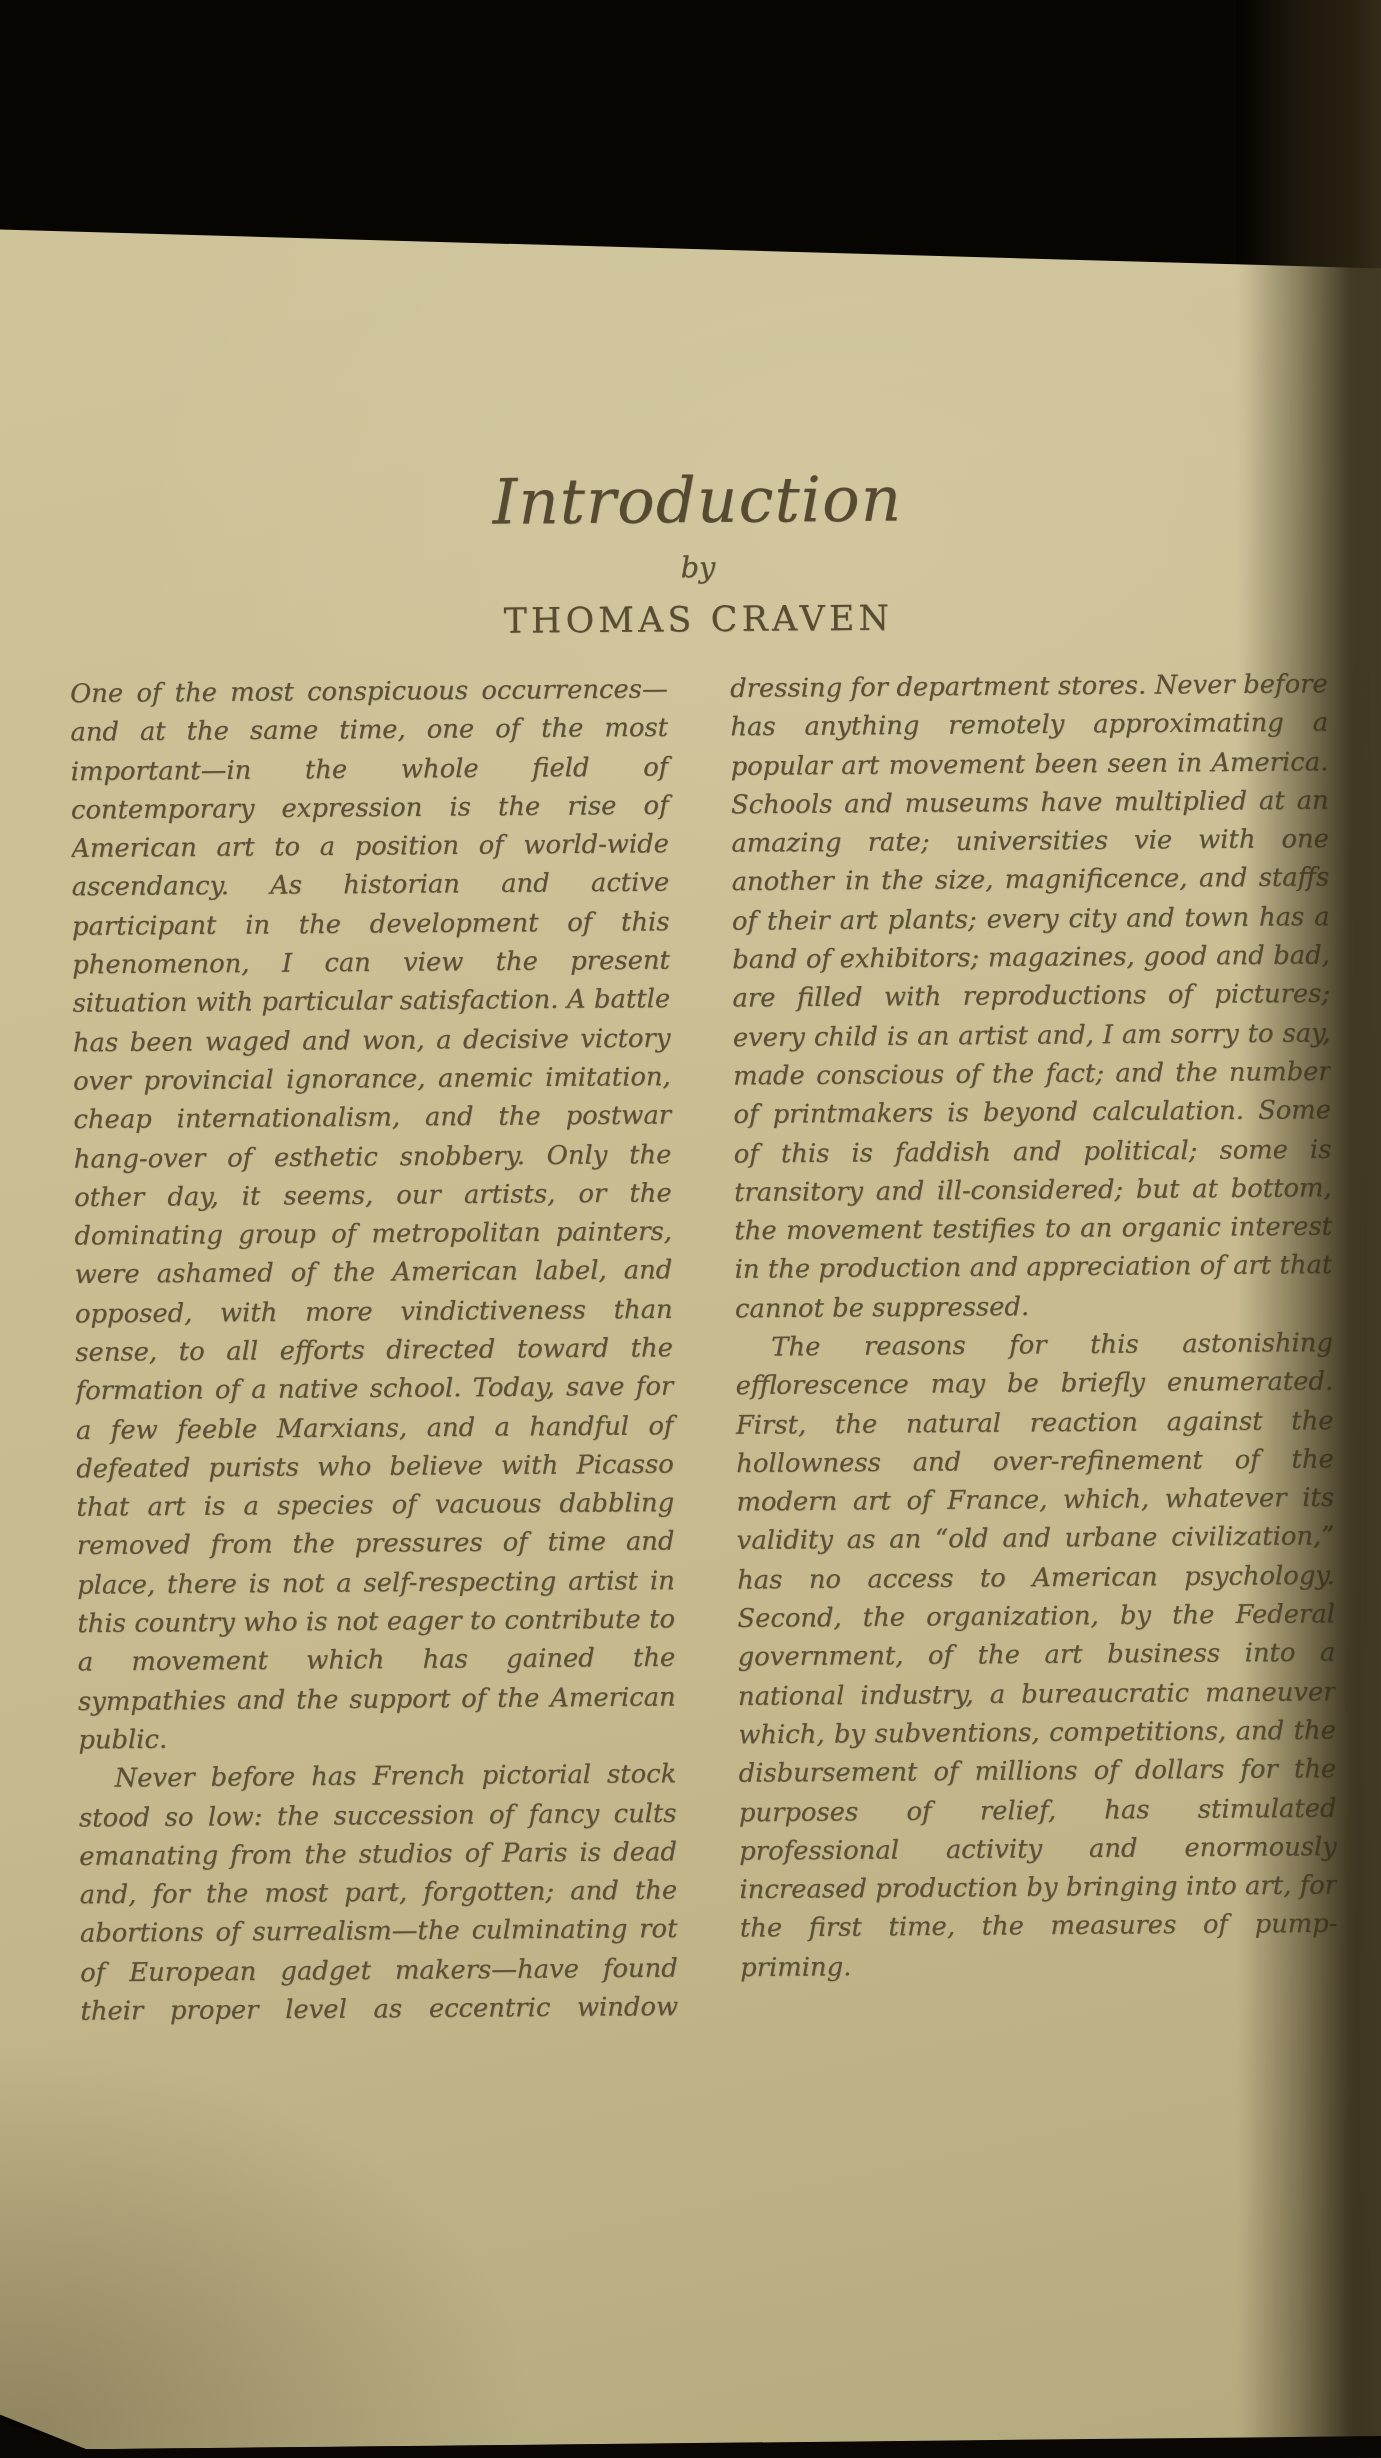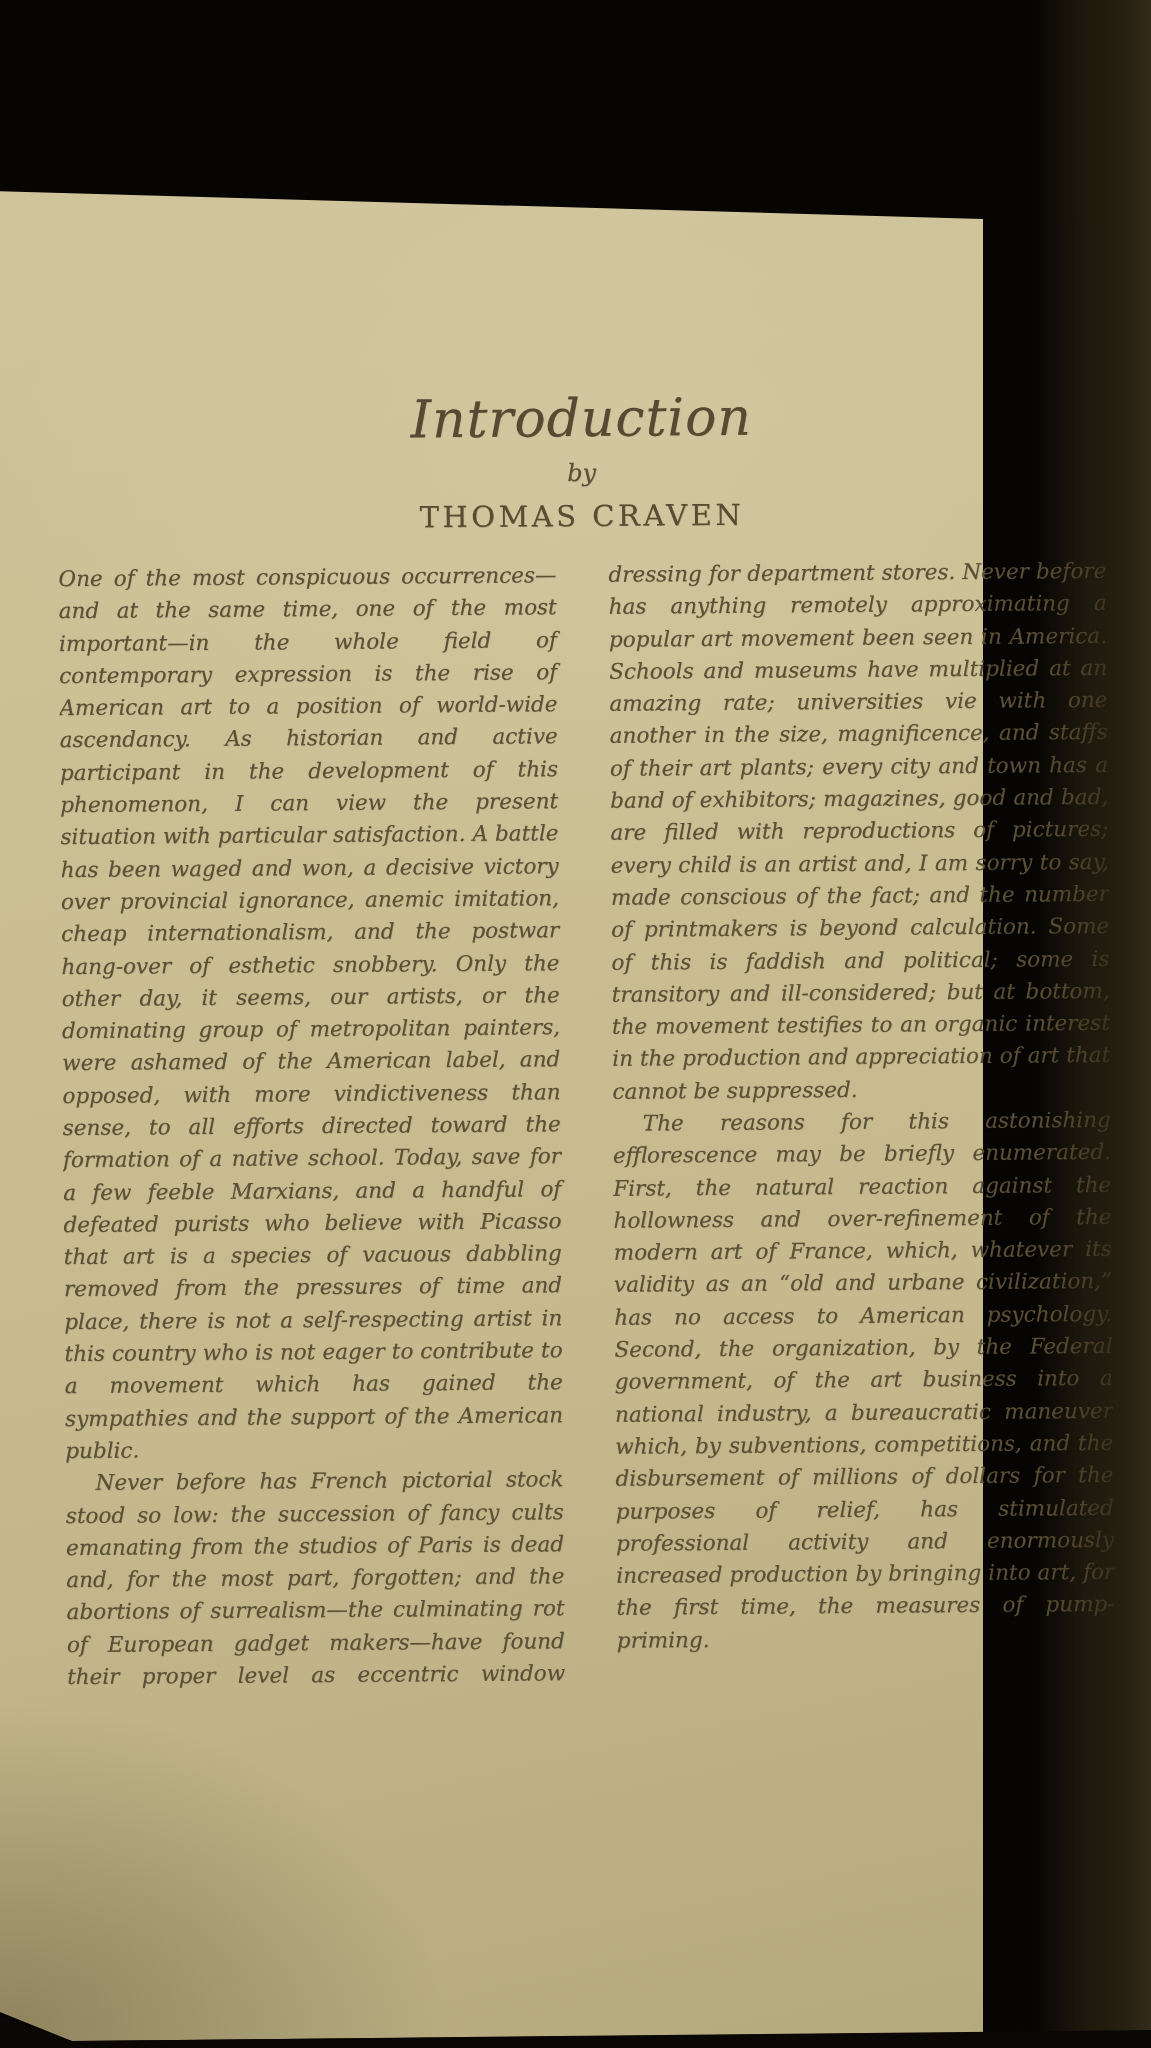--- a/index.html
+++ b/index.html
@@ -10,21 +10,21 @@
     background: #060503;
     overflow: hidden;
     position: relative;
     font-family: "DejaVu Serif", serif;
   }
 
   
   .page {
     position: absolute;
     left: 0; top: 0;
-    width: 983px; height: 2048px;
+    width: 1151px; height: 2048px;
     background:
       radial-gradient(ellipse 900px 700px at 62% 22%, rgba(255,252,235,0.10), rgba(0,0,0,0) 70%),
       radial-gradient(ellipse 700px 520px at 1% 99%, rgba(55,44,20,0.32), rgba(0,0,0,0) 62%),
       linear-gradient(168deg, #d0c59c 0%, #cbbf94 35%, #c5b98d 65%, #b5a97e 100%);
     clip-path: polygon(0px 190px, 1151px 221px, 1151px 2031px, 72px 2041px, 0px 2012px);
   }
 
   
   .top-shadow {
     position: absolute;

